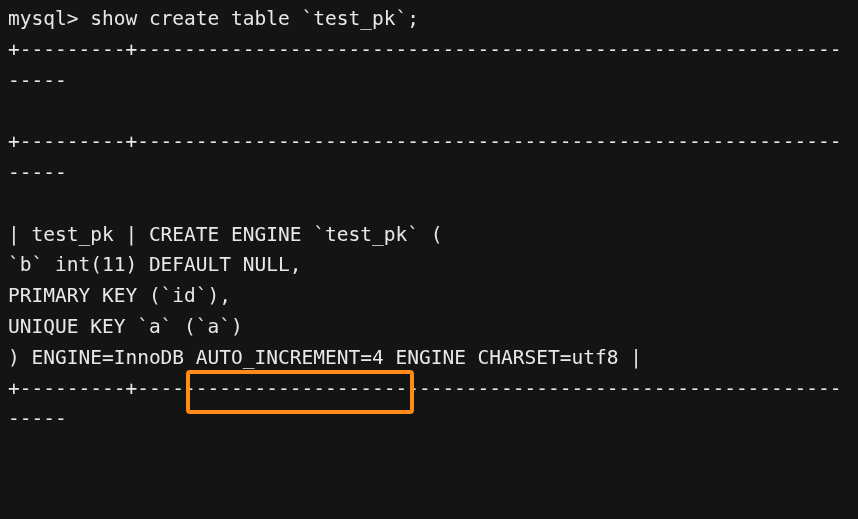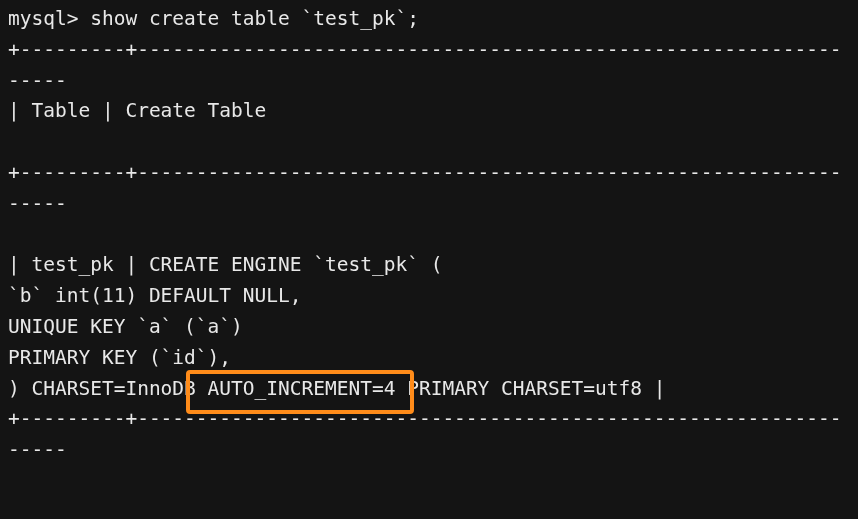--- a/index.html
+++ b/index.html
@@ -33,28 +33,27 @@
   }
 </style>
 </head>
 <body>
 
 <div class="term">
 
   <span class="line"><span>mysql&gt; </span><span>show create table `test_pk`;</span></span>
 
   <span class="line">+---------+-----------------------------------------------------------------</span>
-  <span class="line">| Table   | Create Table</span>
   <span class="line">&nbsp;</span>
   <span class="line">+---------+-----------------------------------------------------------------</span>
   <span class="line">&nbsp;</span>
 
   <span class="line">| test_pk | CREATE ENGINE `test_pk` (</span>
   <span class="line">  `b` int(11) DEFAULT NULL,</span>
+  <span class="line">  PRIMARY KEY (`id`),</span>
   <span class="line">  UNIQUE KEY `a` (`a`)</span>
-  <span class="line">  PRIMARY KEY (`id`),</span>
-  <span class="line"><span>) CHARSET=InnoDB </span><span>AUTO_INCREMENT=4</span><span> PRIMARY CHARSET=utf8 |</span></span>
+  <span class="line"><span>) ENGINE=InnoDB </span><span>AUTO_INCREMENT=4</span><span> ENGINE CHARSET=utf8 |</span></span>
 
   <span class="line">+---------+-----------------------------------------------------------------</span>
   <span class="line"></span>
 
   <div class="highlight-box" style="left:186px;top:370px;width:228px;height:44px;"></div>
 </div>
 
 </body></html>

